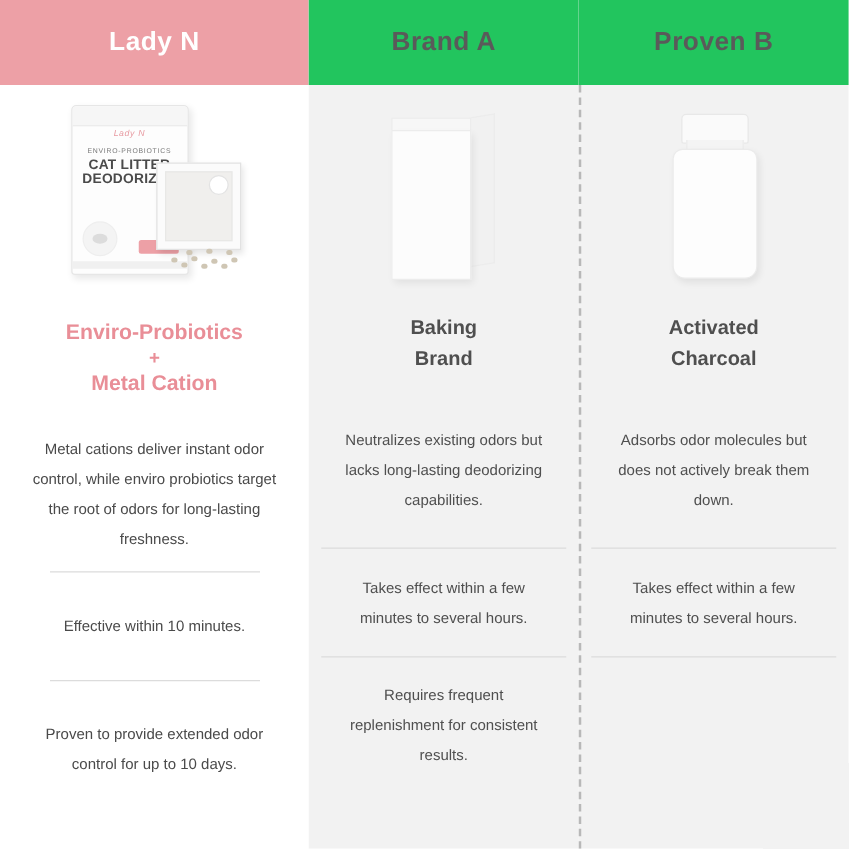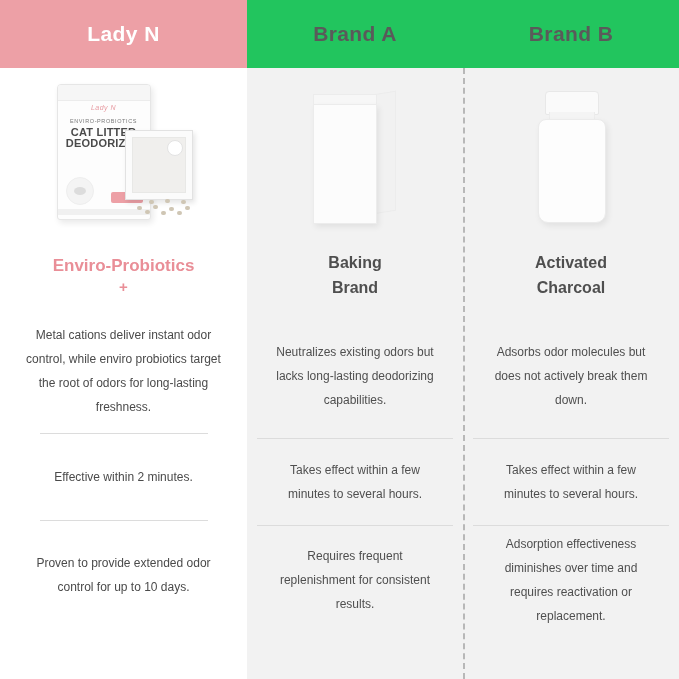--- a/index.html
+++ b/index.html
@@ -373,27 +373,28 @@
           <span class="gr" style="left:14px;top:6px"></span>
           <span class="gr" style="left:30px;top:5px"></span>
           <span class="gr" style="left:46px;top:6px"></span>
         </div>
       </div>
     </div>
 
     <div class="prod-title prod-title-pink">
       <div>Enviro-Probiotics</div>
       <div class="plus">+</div>
+      <div>Metal Cation</div>
     </div>
 
     <div class="rows">
       <div class="spacer-top"></div>
       <div class="cell cell-lady r1">Metal cations deliver instant odor control, while enviro probiotics target the root of odors for long-lasting freshness.</div>
       <hr class="hr hr-narrow">
-      <div class="cell cell-lady r2">Effective within 2 minutes.</div>
+      <div class="cell cell-lady r2">Effective within 10 minutes.</div>
       <hr class="hr hr-narrow">
       <div class="cell cell-lady r3">Proven to provide extended odor control for up to 10 days.</div>
     </div>
   </div>
 
   <div class="col col-a">
     <div class="hdr hdr-gray">
       <span class="hdr-title">Brand A</span>
     </div>
 
@@ -415,21 +416,21 @@
       <div class="cell r1">Neutralizes existing odors but lacks long-lasting deodorizing capabilities.</div>
       <hr class="hr">
       <div class="cell r2">Takes effect within a few minutes to several hours.</div>
       <hr class="hr">
       <div class="cell r3">Requires frequent replenishment for consistent results.</div>
     </div>
   </div>
 
   <div class="col col-b">
     <div class="hdr hdr-gray">
-      <span class="hdr-title">Brand B</span>
+      <span class="hdr-title">Proven B</span>
     </div>
 
     <div class="prod-area">
       <div class="jar">
         <div class="jar-lid"></div>
         <div class="jar-neck"></div>
         <div class="jar-body"></div>
       </div>
     </div>
 
@@ -437,18 +438,17 @@
       <div>Activated</div>
       <div>Charcoal</div>
     </div>
 
     <div class="rows">
       <div class="spacer-top"></div>
       <div class="cell r1">Adsorbs odor molecules but does not actively break them down.</div>
       <hr class="hr">
       <div class="cell r2">Takes effect within a few minutes to several hours.</div>
       <hr class="hr">
-      <div class="cell r3">Adsorption effectiveness diminishes over time and requires reactivation or replacement.</div>
     </div>
   </div>
 
   <div class="dashed-sep"></div>
 </div>
 
 </body></html>

